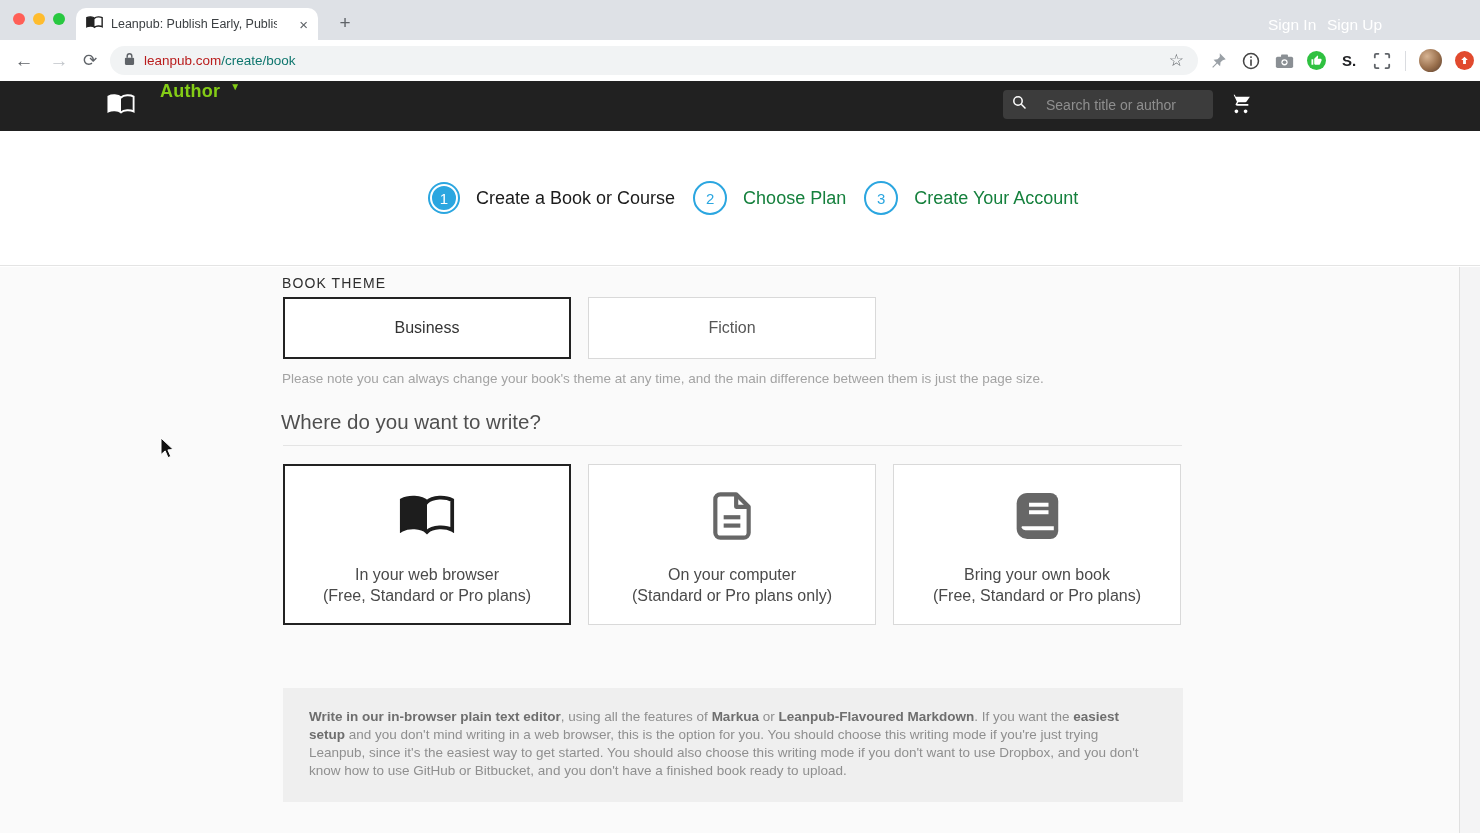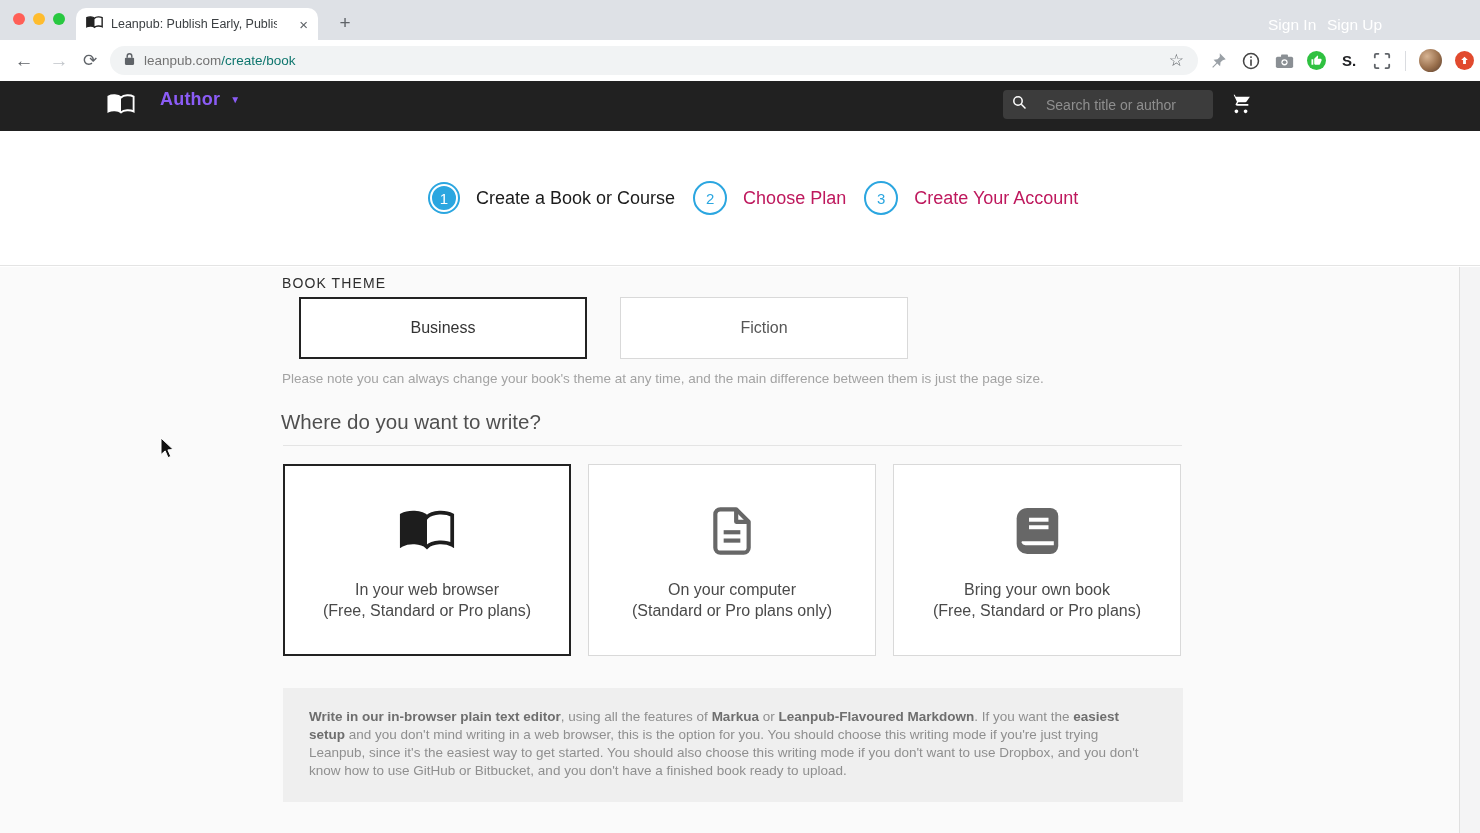--- a/index.html
+++ b/index.html
@@ -18,66 +18,66 @@
   .tab-title { font-size:12.5px; color:#3c4043; white-space:nowrap; overflow:hidden; width:166px; margin-left:8px; }
   .tab-close { margin-left:auto; color:#5f6368; font-size:15px; line-height:1; }
   .newtab { position:absolute; left:331px; top:9px; color:#5f6368; font-size:19px; width:28px; height:28px;
             display:flex; align-items:center; justify-content:center; }
   .toolbar { position:absolute; top:40px; left:0; right:0; height:41px; background:#fff; }
   .nav-glyph { position:absolute; top:0; height:41px; display:flex; align-items:center; justify-content:center;
                width:28px; font-size:19px; color:#5f6368; }
   .urlbar { position:absolute; left:110px; top:46px; width:1088px; height:29px; background:#f1f3f4;
             border-radius:15px; display:flex; align-items:center; padding:0 14px; }
   .url-text { font-size:13.5px; margin-left:9px; }
-  .url-domain { color:#737373; } .url-path { color:#0f766e; }
+  .url-domain { color:#b91c1c; } .url-path { color:#0f766e; }
   .url-star { margin-left:auto; font-size:17px; color:#5f6368; }
   .ext-row { position:absolute; top:40px; left:1208px; height:41px; display:flex; align-items:center; gap:13px; }
   .ext-btn { display:flex; align-items:center; justify-content:center; width:20px; height:20px; }
   .badge { width:19px; height:19px; border-radius:50%; display:flex; align-items:center; justify-content:center; }
   .s-label { font-weight:bold; font-size:15px; color:#202124; }
   .ext-divider { width:1px; height:20px; background:#dadce0; }
   .avatar { width:23px; height:23px; border-radius:50%;
             background:radial-gradient(circle at 35% 32%, #d7b493, #996f4c 55%, #5e4130 95%); }
   
   .site-nav { position:absolute; top:81px; left:0; right:0; height:50px; background:#212121; }
   .lp-logo { position:absolute; left:107px; top:12px; }
-  .author-menu { position:absolute; left:160px; top:0; height:36px; display:flex; align-items:center;
-                 color:#8b5cf6; font-size:18px; font-weight:bold; letter-spacing:0.2px; }
+  .author-menu { position:absolute; left:160px; top:0; height:36px; display:flex; 
+                 color:#84cc16; font-size:18px; font-weight:bold; letter-spacing:0.2px; }
   .caret { margin-left:10px; font-size:10px; }
   .nav-search { position:absolute; left:1003px; top:90px; width:210px; height:29px; background:#3c3c3c;
                 border-radius:4px; display:flex; align-items:center; padding:0 9px; }
   .nav-search input { background:transparent; border:none; outline:none; color:#d6d6d6;
                       font-size:14px; margin-left:17px; width:160px; font-family:"Liberation Sans",sans-serif; }
   .nav-search input::placeholder { color:#8f8f8f; }
   .cart { position:absolute; left:1229px; top:93px; }
   .nav-link { position:absolute; top:0; height:50px; display:flex; align-items:center; color:#fff; font-size:15.5px; }
   
   .stepper { position:absolute; top:131px; left:0; right:0; height:135px; background:#fff;
              border-bottom:1px solid #e4e4e4; display:flex; align-items:center; padding-left:428px; }
   .step-circle-active { width:28px; height:28px; border-radius:50%; background:#2ba6e0; color:#fff;
                         border:2px solid #fff; box-shadow:0 0 0 2px #2ba6e0; margin:2px;
                         display:flex; align-items:center; justify-content:center; font-size:15px; }
   .step-circle { width:34px; height:34px; border-radius:50%; background:#fff; color:#2ba6e0;
                  border:2px solid #2ba6e0; display:flex; align-items:center; justify-content:center; font-size:15px; }
   .step-label { margin-left:16px; margin-right:18px; font-size:18px; }
-  .step-label.active { color:#1b1b1b; } .step-label.idle { color:#be185d; }
+  .step-label.active { color:#1b1b1b; } .step-label.idle { color:#15803d; }
   
   .content { position:absolute; top:267px; left:0; width:1459px; bottom:0; background:#fafafa; }
   .scroll-track { position:absolute; top:267px; right:0; width:21px; bottom:0; background:#f4f4f5;
                   border-left:1px solid #e0e0e0; }
   .section-label { position:absolute; left:282px; top:8px; font-size:14px; color:#2e2e2e; letter-spacing:1.1px; }
   .theme-row { position:absolute; left:283px; top:30px; display:flex; gap:17px; }
   .theme-btn { width:288px; height:62px; background:#fff; border:1px solid #d9d9d9;
-               display:flex; align-items:center; justify-content:center; font-size:16px; color:#565656;margin-left:16px; }
+               display:flex; align-items:center; justify-content:center; font-size:16px; color:#565656; }
   .theme-btn.selected { border:2px solid #222; color:#333; }
   .theme-note { position:absolute; left:282px; top:104px; font-size:13.5px; color:#a3a3a3; }
   .write-heading { position:absolute; left:281px; top:143px; font-size:20.5px; color:#4f4f4f; }
   .rule { position:absolute; left:283px; top:178px; width:899px; height:1px; background:#e4e4e4; }
   .card-row { position:absolute; left:283px; top:197px; display:flex; gap:17px; }
-  .card { width:288px; height:192px; background:#fff; border:1px solid #d9d9d9;
+  .card { width:288px; height:161px; background:#fff; border:1px solid #d9d9d9;
           display:flex; flex-direction:column; align-items:center; justify-content:center; }
   .card.selected { border:2px solid #222; }
   .card .icon-wrap { height:64px; display:flex; align-items:center; justify-content:center; margin-bottom:16px; }
   .card-title, .card-sub { font-size:16px; color:#4a4a4a; line-height:21px; text-align:center; }
   .infobox { position:absolute; left:283px; top:421px; width:900px; background:#efefef;
              padding:16px 22px 18px 22px; }
   .infobox p { margin:4px; font-size:13.5px; line-height:18px; color:#8f8f8f; }
   .infobox strong { color:#6e6e6e; }
   .cursor { position:absolute; left:160px; top:437px; }
 </style>

